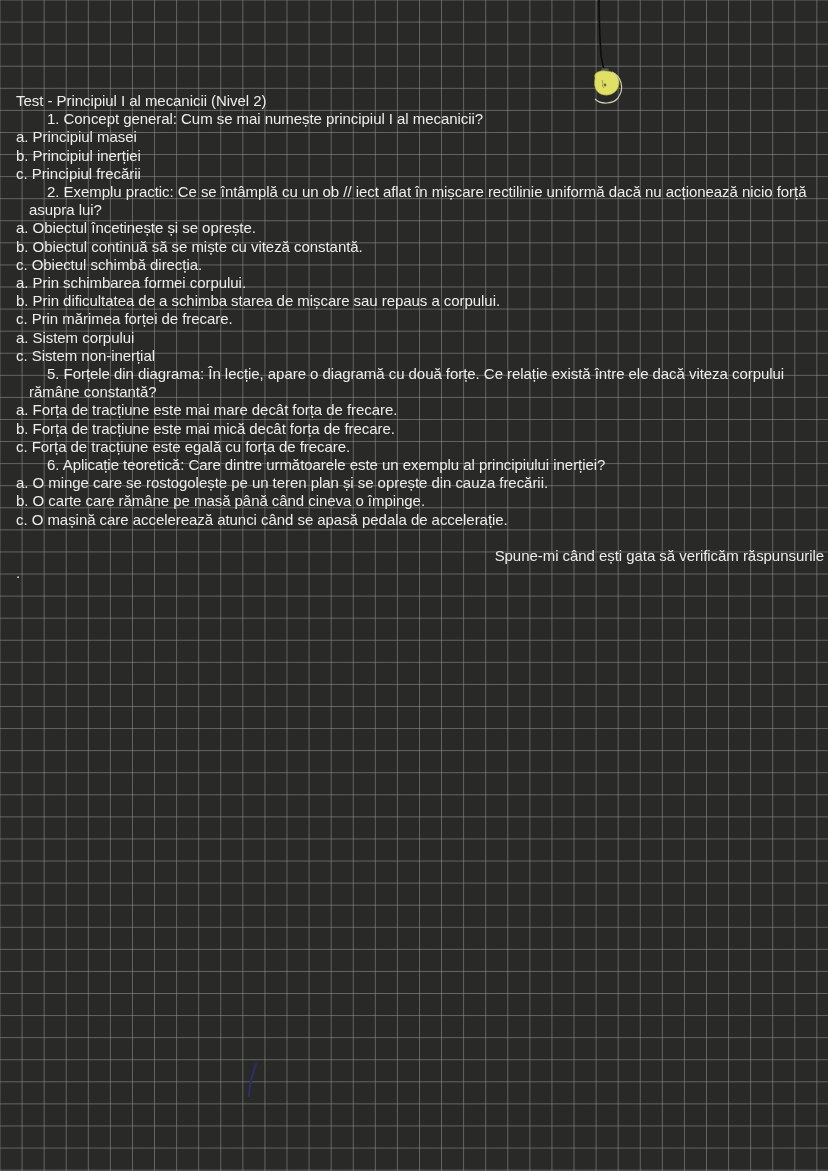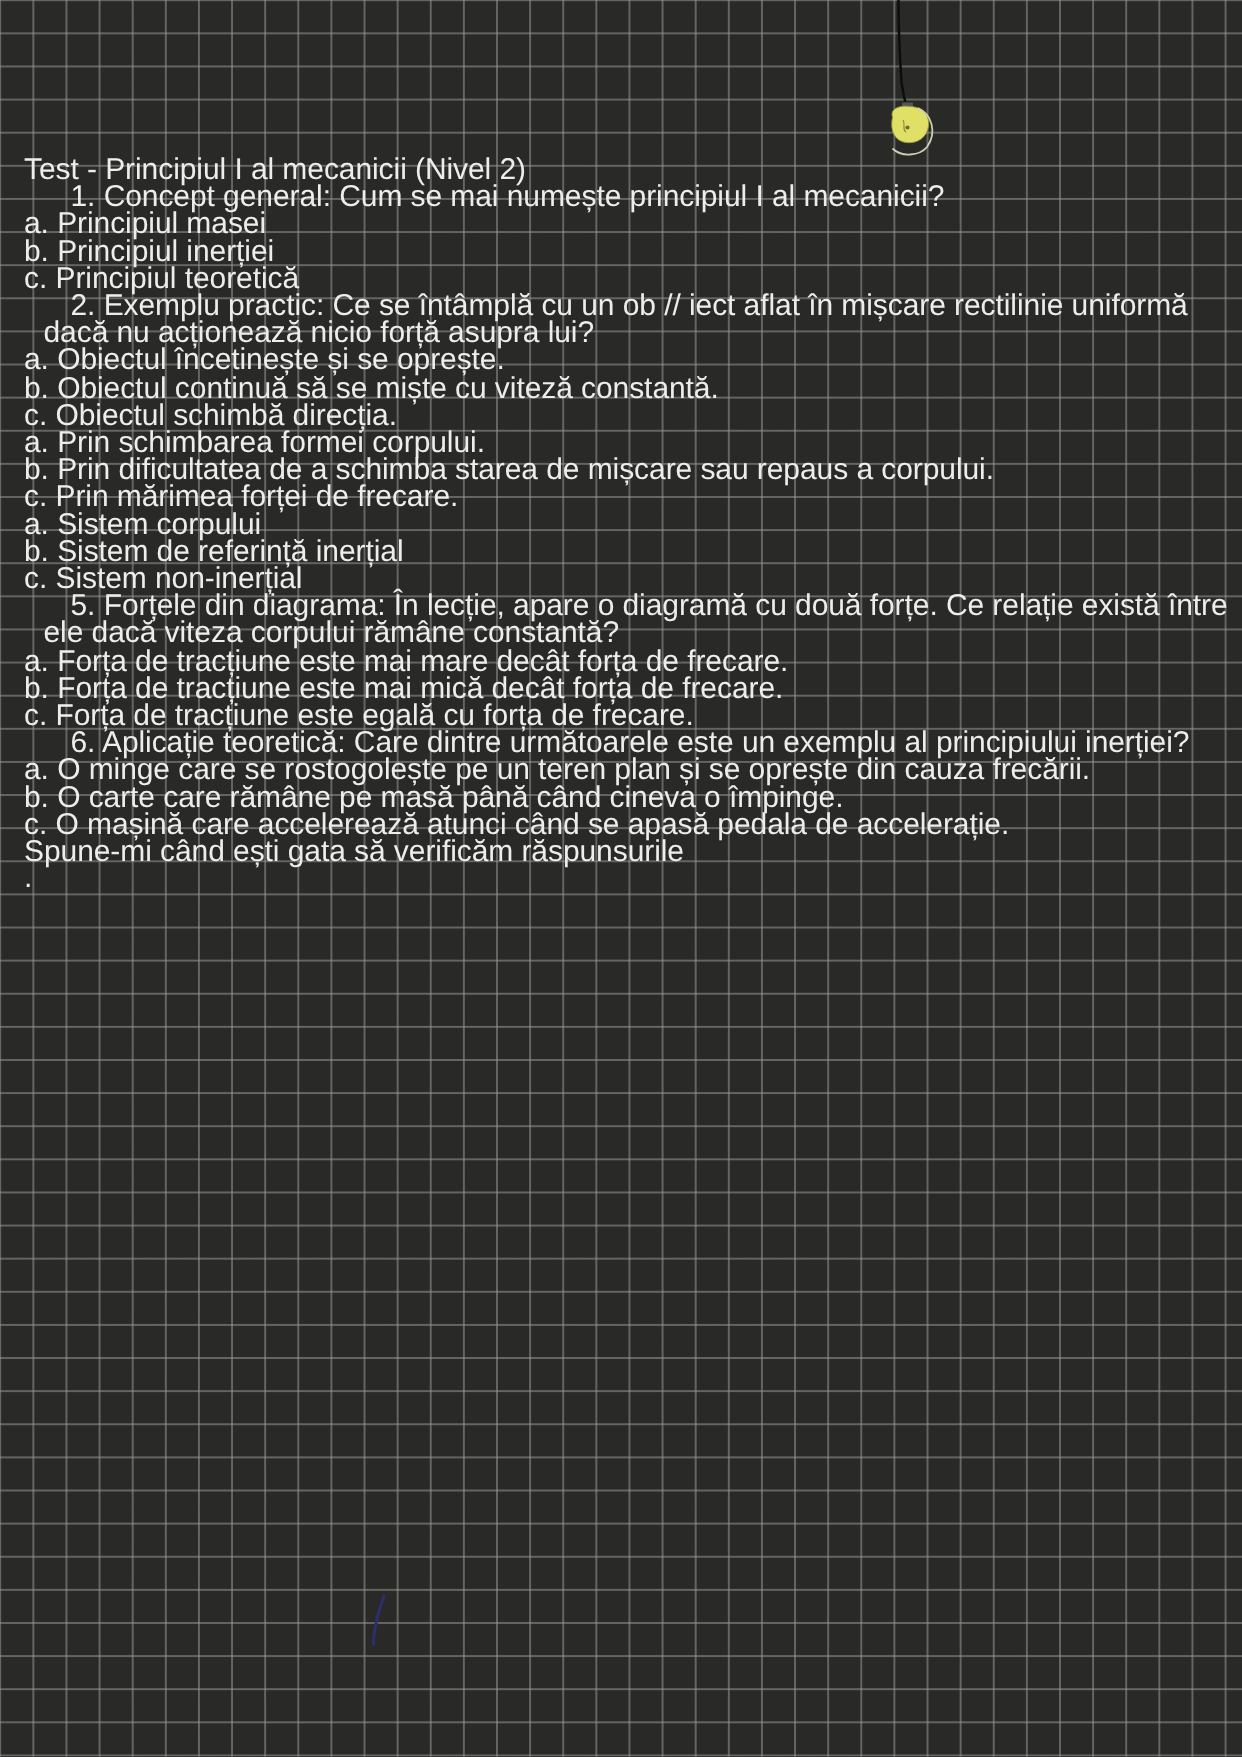--- a/index.html
+++ b/index.html
@@ -30,35 +30,37 @@
     .pen-mark {
       position: absolute;
       left: 244px;
       top: 1060px;
       width: 16px;
       height: 40px;
     }
     .doc {
       position: absolute;
       left: 16px;
-      top: 104px;
+      top: 92px;
       width: 808px;
-      font-size: 20px;
+      font-size: 15px;
       line-height: 18.2px;
       letter-spacing: -0.05px;
     }
     .title, .q, .opt, .footer, .dot {
       display: block;
       white-space: pre-wrap;
     }
     .q {
       text-indent: 18px;
       margin-left: 13px;
     }
     .footer {
+      margin-top: 18px;
+      text-align: right;
     }
     .dot {
       line-height: 16px;
     }
   </style>
 </head>
 <body>
 
 <svg class="lamp" viewBox="0 0 50 110" xmlns="http://www.w3.org/2000/svg">
   <path d="M14 0 C14 20, 15 40, 16 55 C17 62, 18 66, 19 70" stroke="#0d0d0d" stroke-width="1.6" fill="none"></path>
@@ -72,33 +74,32 @@
 <svg class="pen-mark" viewBox="0 0 16 40" xmlns="http://www.w3.org/2000/svg">
   <path d="M12 4 C10 10, 7 18, 6 26 C5 31, 5 34, 5 36" stroke="#2c2f6e" stroke-width="2" fill="none" stroke-linecap="round"></path>
 </svg>
 
 <div class="doc">
   <span class="title">Test - Principiul I al mecanicii (Nivel 2)</span>
 
   <span class="q">1. Concept general: Cum se mai numește principiul I al mecanicii?</span>
   <span class="opt">a. Principiul masei</span>
   <span class="opt">b. Principiul inerției</span>
-  <span class="opt">c. Principiul teoretică</span>
+  <span class="opt">c. Principiul frecării</span>
 
   <span class="q">2. Exemplu practic: Ce se întâmplă cu un ob // iect aflat în mișcare rectilinie uniformă dacă nu acționează nicio forță asupra lui?</span>
   <span class="opt">a. Obiectul încetinește și se oprește.</span>
   <span class="opt">b. Obiectul continuă să se miște cu viteză constantă.</span>
   <span class="opt">c. Obiectul schimbă direcția.</span>
 
   <span class="opt">a. Prin schimbarea formei corpului.</span>
   <span class="opt">b. Prin dificultatea de a schimba starea de mișcare sau repaus a corpului.</span>
   <span class="opt">c. Prin mărimea forței de frecare.</span>
 
   <span class="opt">a. Sistem corpului</span>
-  <span class="opt">b. Sistem de referință inerțial</span>
   <span class="opt">c. Sistem non-inerțial</span>
 
   <span class="q">5. Forțele din diagrama: În lecție, apare o diagramă cu două forțe. Ce relație există între ele dacă viteza corpului rămâne constantă?</span>
   <span class="opt">a. Forța de tracțiune este mai mare decât forța de frecare.</span>
   <span class="opt">b. Forța de tracțiune este mai mică decât forța de frecare.</span>
   <span class="opt">c. Forța de tracțiune este egală cu forța de frecare.</span>
 
   <span class="q">6. Aplicație teoretică: Care dintre următoarele este un exemplu al principiului inerției?</span>
   <span class="opt">a. O minge care se rostogolește pe un teren plan și se oprește din cauza frecării.</span>
   <span class="opt">b. O carte care rămâne pe masă până când cineva o împinge.</span>

